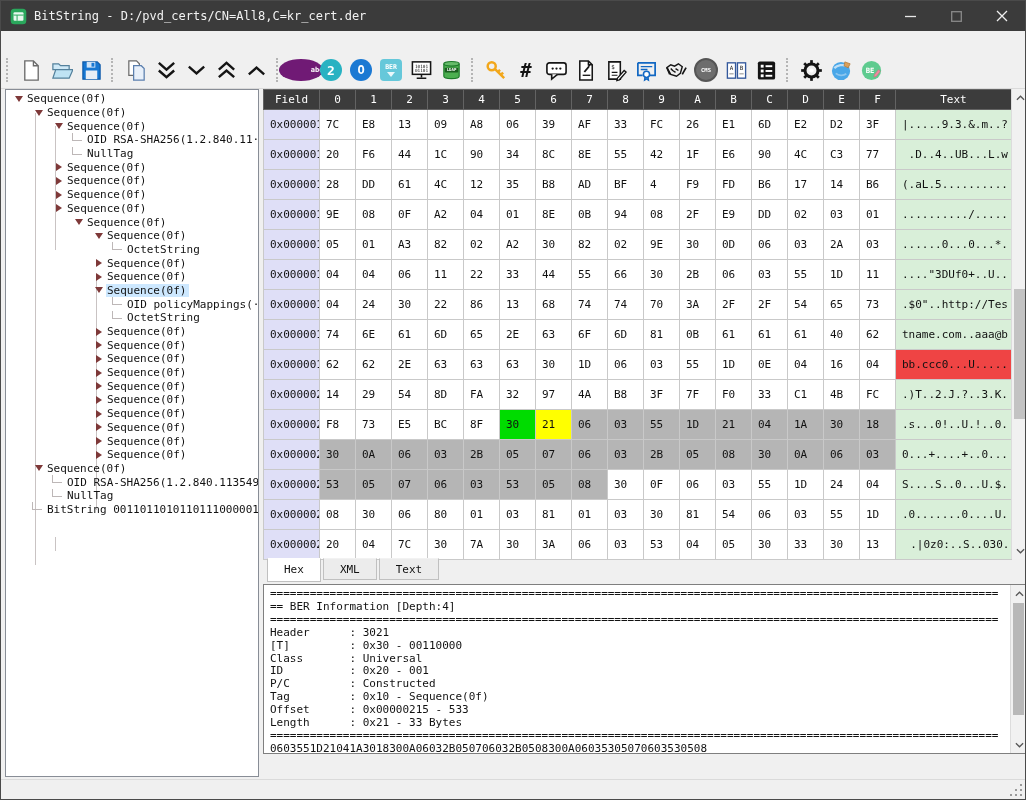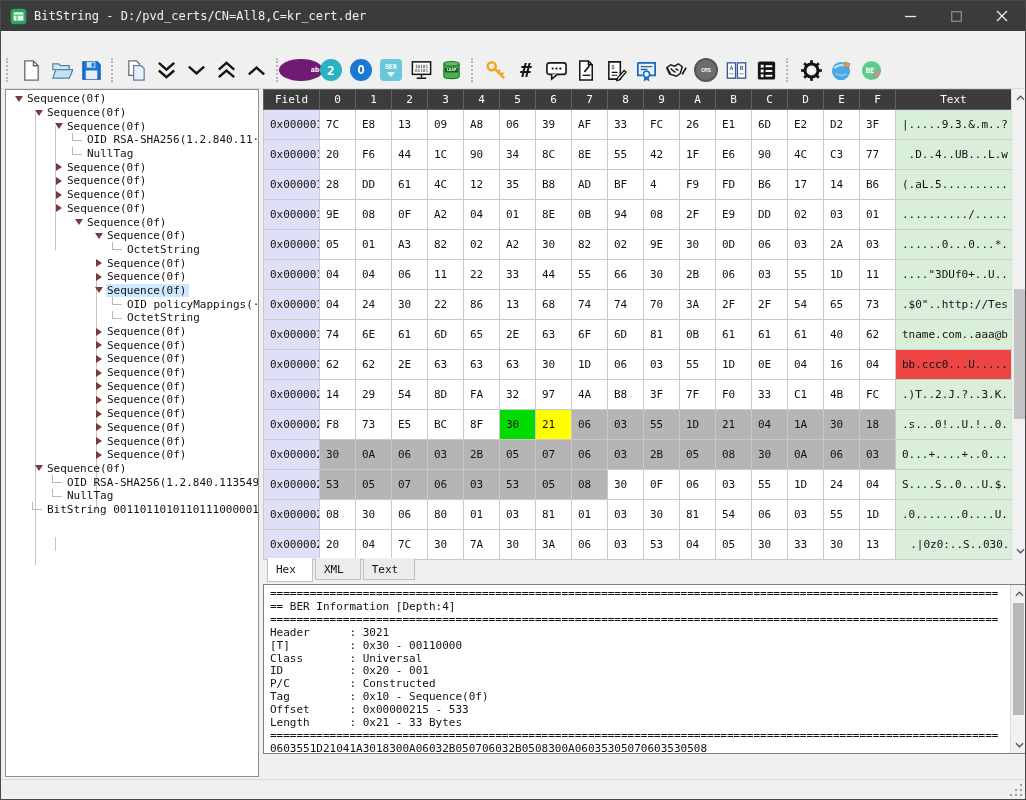--- a/index.html
+++ b/index.html
@@ -52,21 +52,21 @@
     color:#111;overflow:hidden;white-space:pre;}
   td.field{background:#dfdff7;}
   td.ascii{background:#d9efd9;padding-left:4px;}
   
   .vscroll{position:absolute;width:16px;background:#f1f1f1;border-left:1px solid #dcdcdc;box-sizing:border-box;}
   .sarrow{position:absolute;left:0;width:16px;height:17px;display:flex;align-items:center;justify-content:center;}
   .sarrow svg{width:9px;height:6px;}
   .sthumb{position:absolute;left:2px;width:11px;background:#c3c3c3;}
   
   .tabrow{position:absolute;display:flex;align-items:flex-start;font-size:11px;}
-  .tab{padding:4px 16px 3px 8px;border:1px solid #c0c0c0;border-top:1px solid #f2f2f2;background:#ececec;
+  .tab{padding:4px 16px 3px 16px;border:1px solid #c0c0c0;border-top:1px solid #f2f2f2;background:#ececec;
     color:#111;margin-right:2px;margin-top:-1px;}
   .tab.active{background:#fff;border-top:1px solid #fff;padding-bottom:5px;position:relative;z-index:3;}
   
   .info-panel{position:absolute;left:262px;top:583px;width:764px;height:170px;background:#fff;
     border:1px solid #7f7f7f;box-sizing:border-box;overflow:hidden;}
   .info-panel pre{margin:3px 0 0 6px;font-family:"DejaVu Sans Mono",monospace;font-size:11px;line-height:12.9px;color:#111;}
   
   .statusbar{position:absolute;left:0;bottom:0;width:100%;height:20px;background:#f0f0f0;border-top:1px solid #dadada;box-sizing:border-box;}
   .grip{position:absolute;right:3px;bottom:3px;width:13px;height:13px;}
   .grip i{position:absolute;width:2px;height:2px;background:#9a9a9a;}

